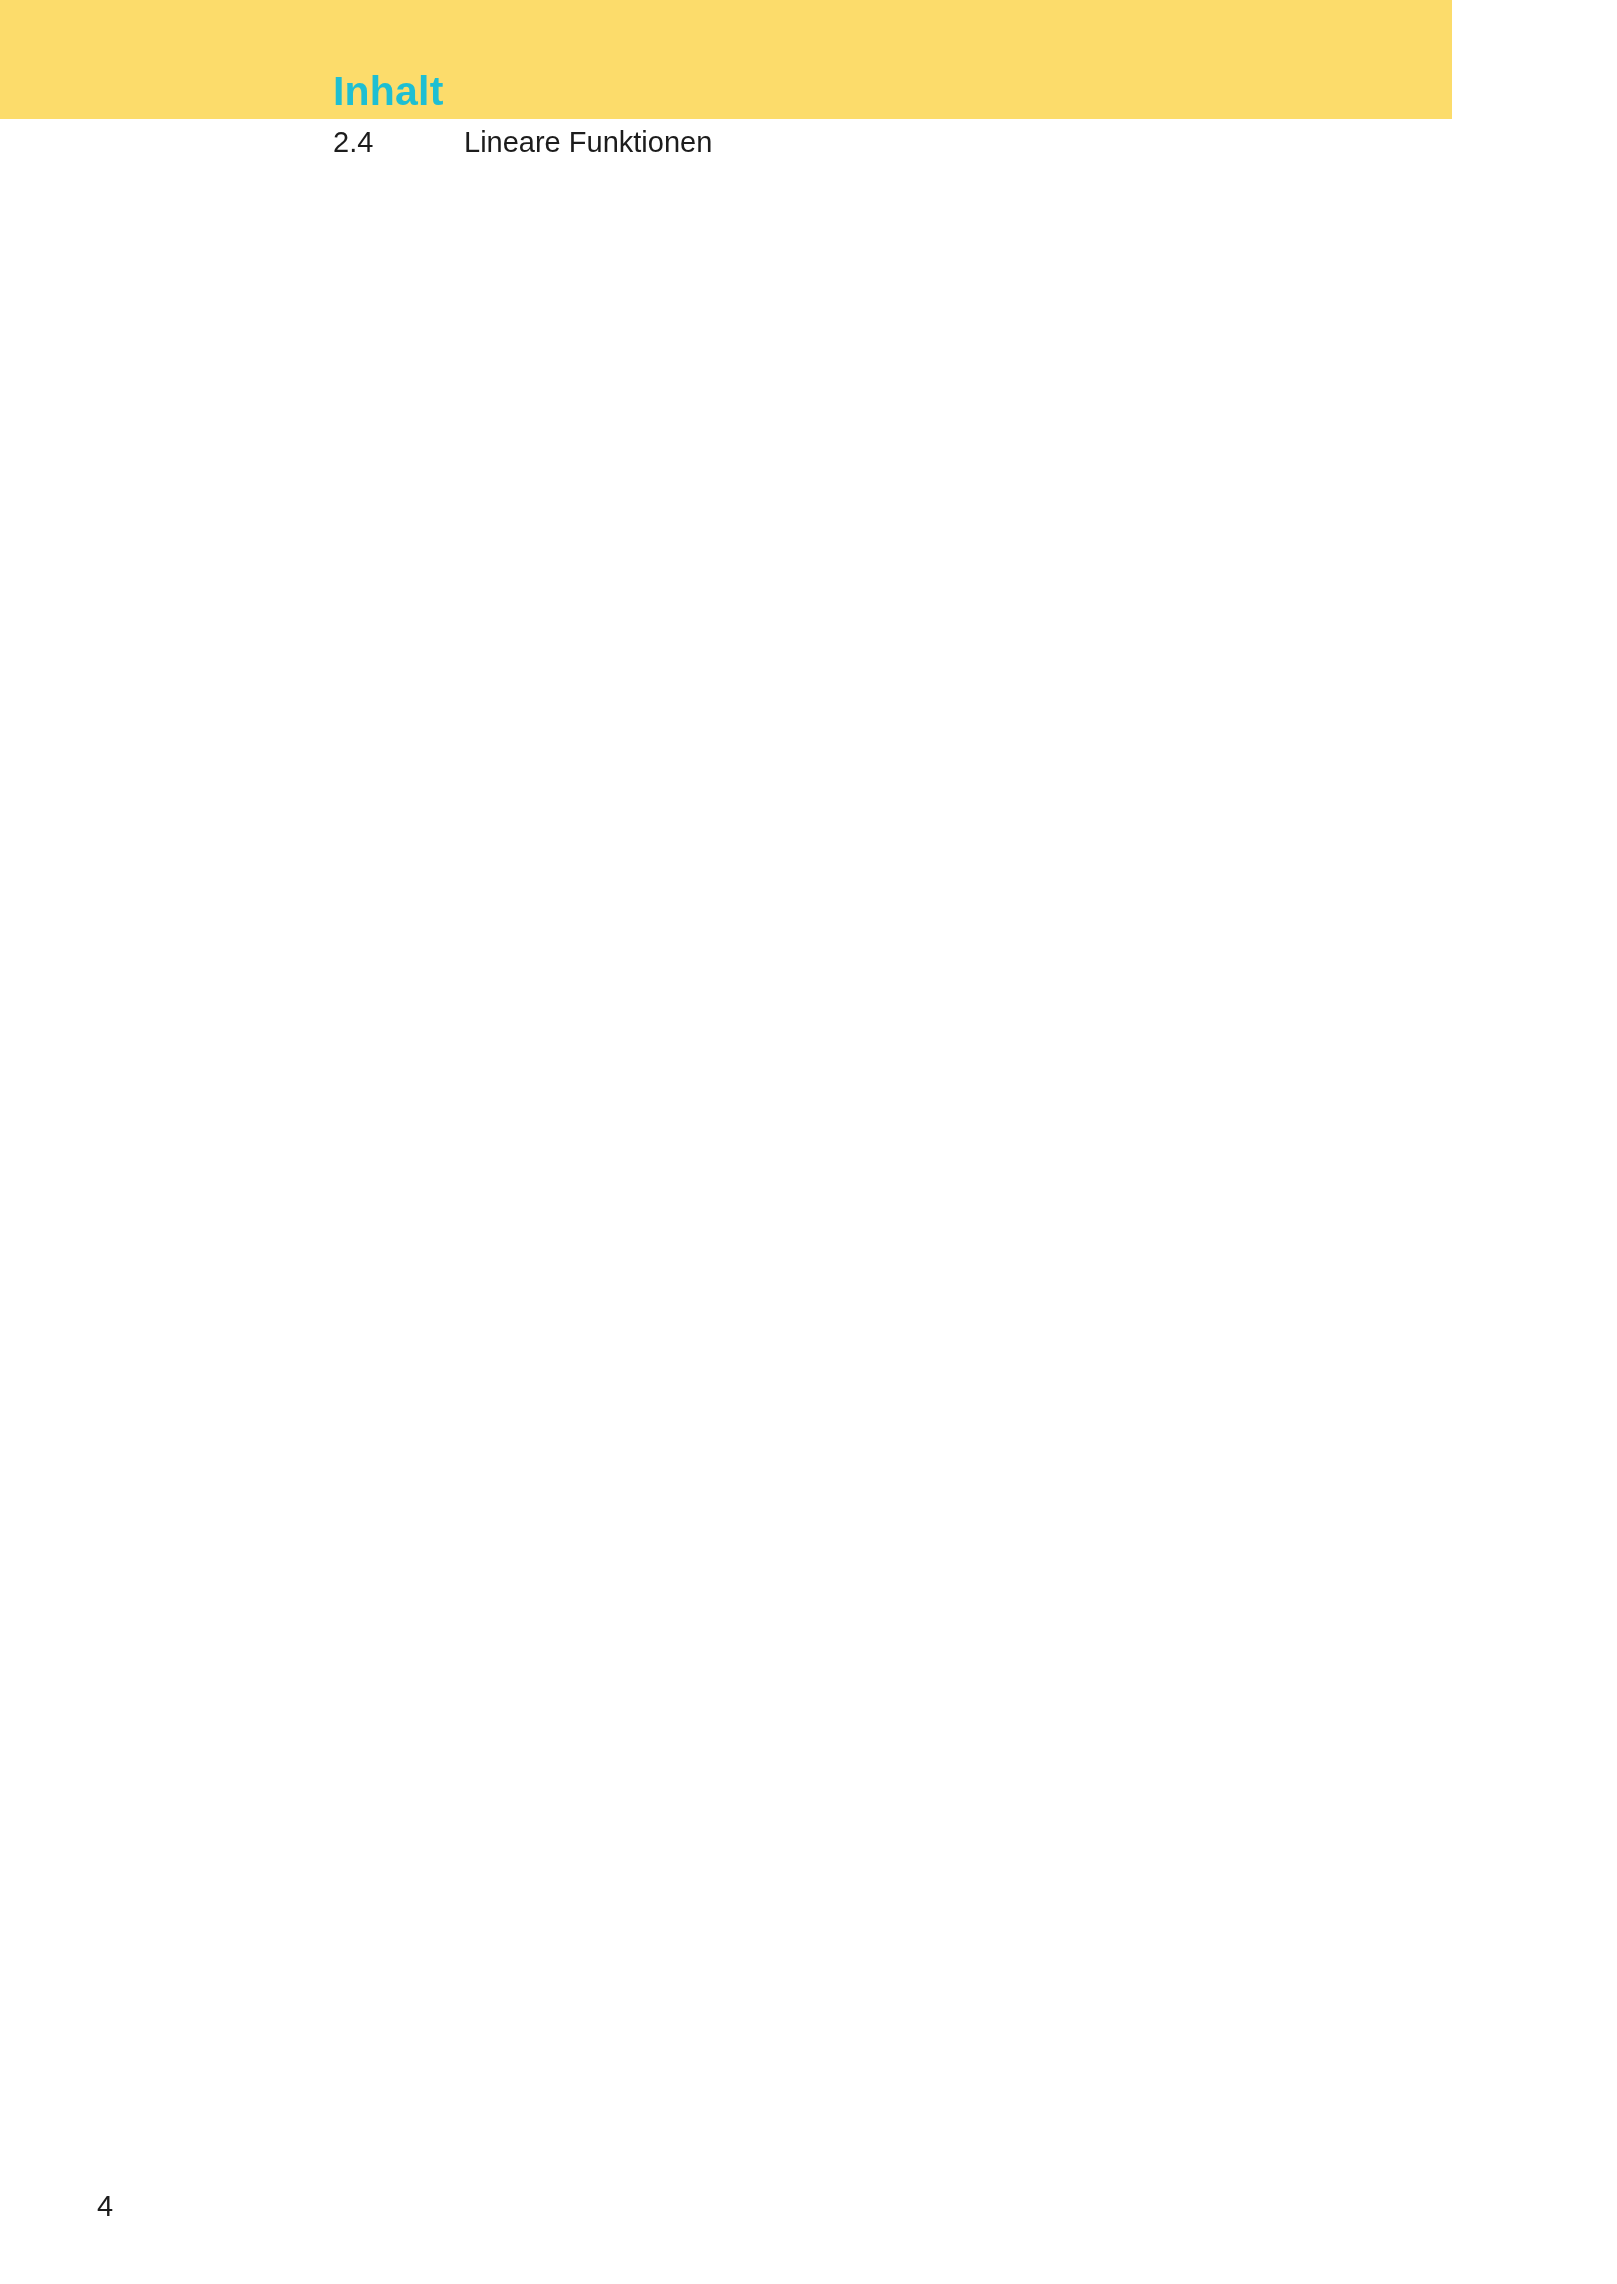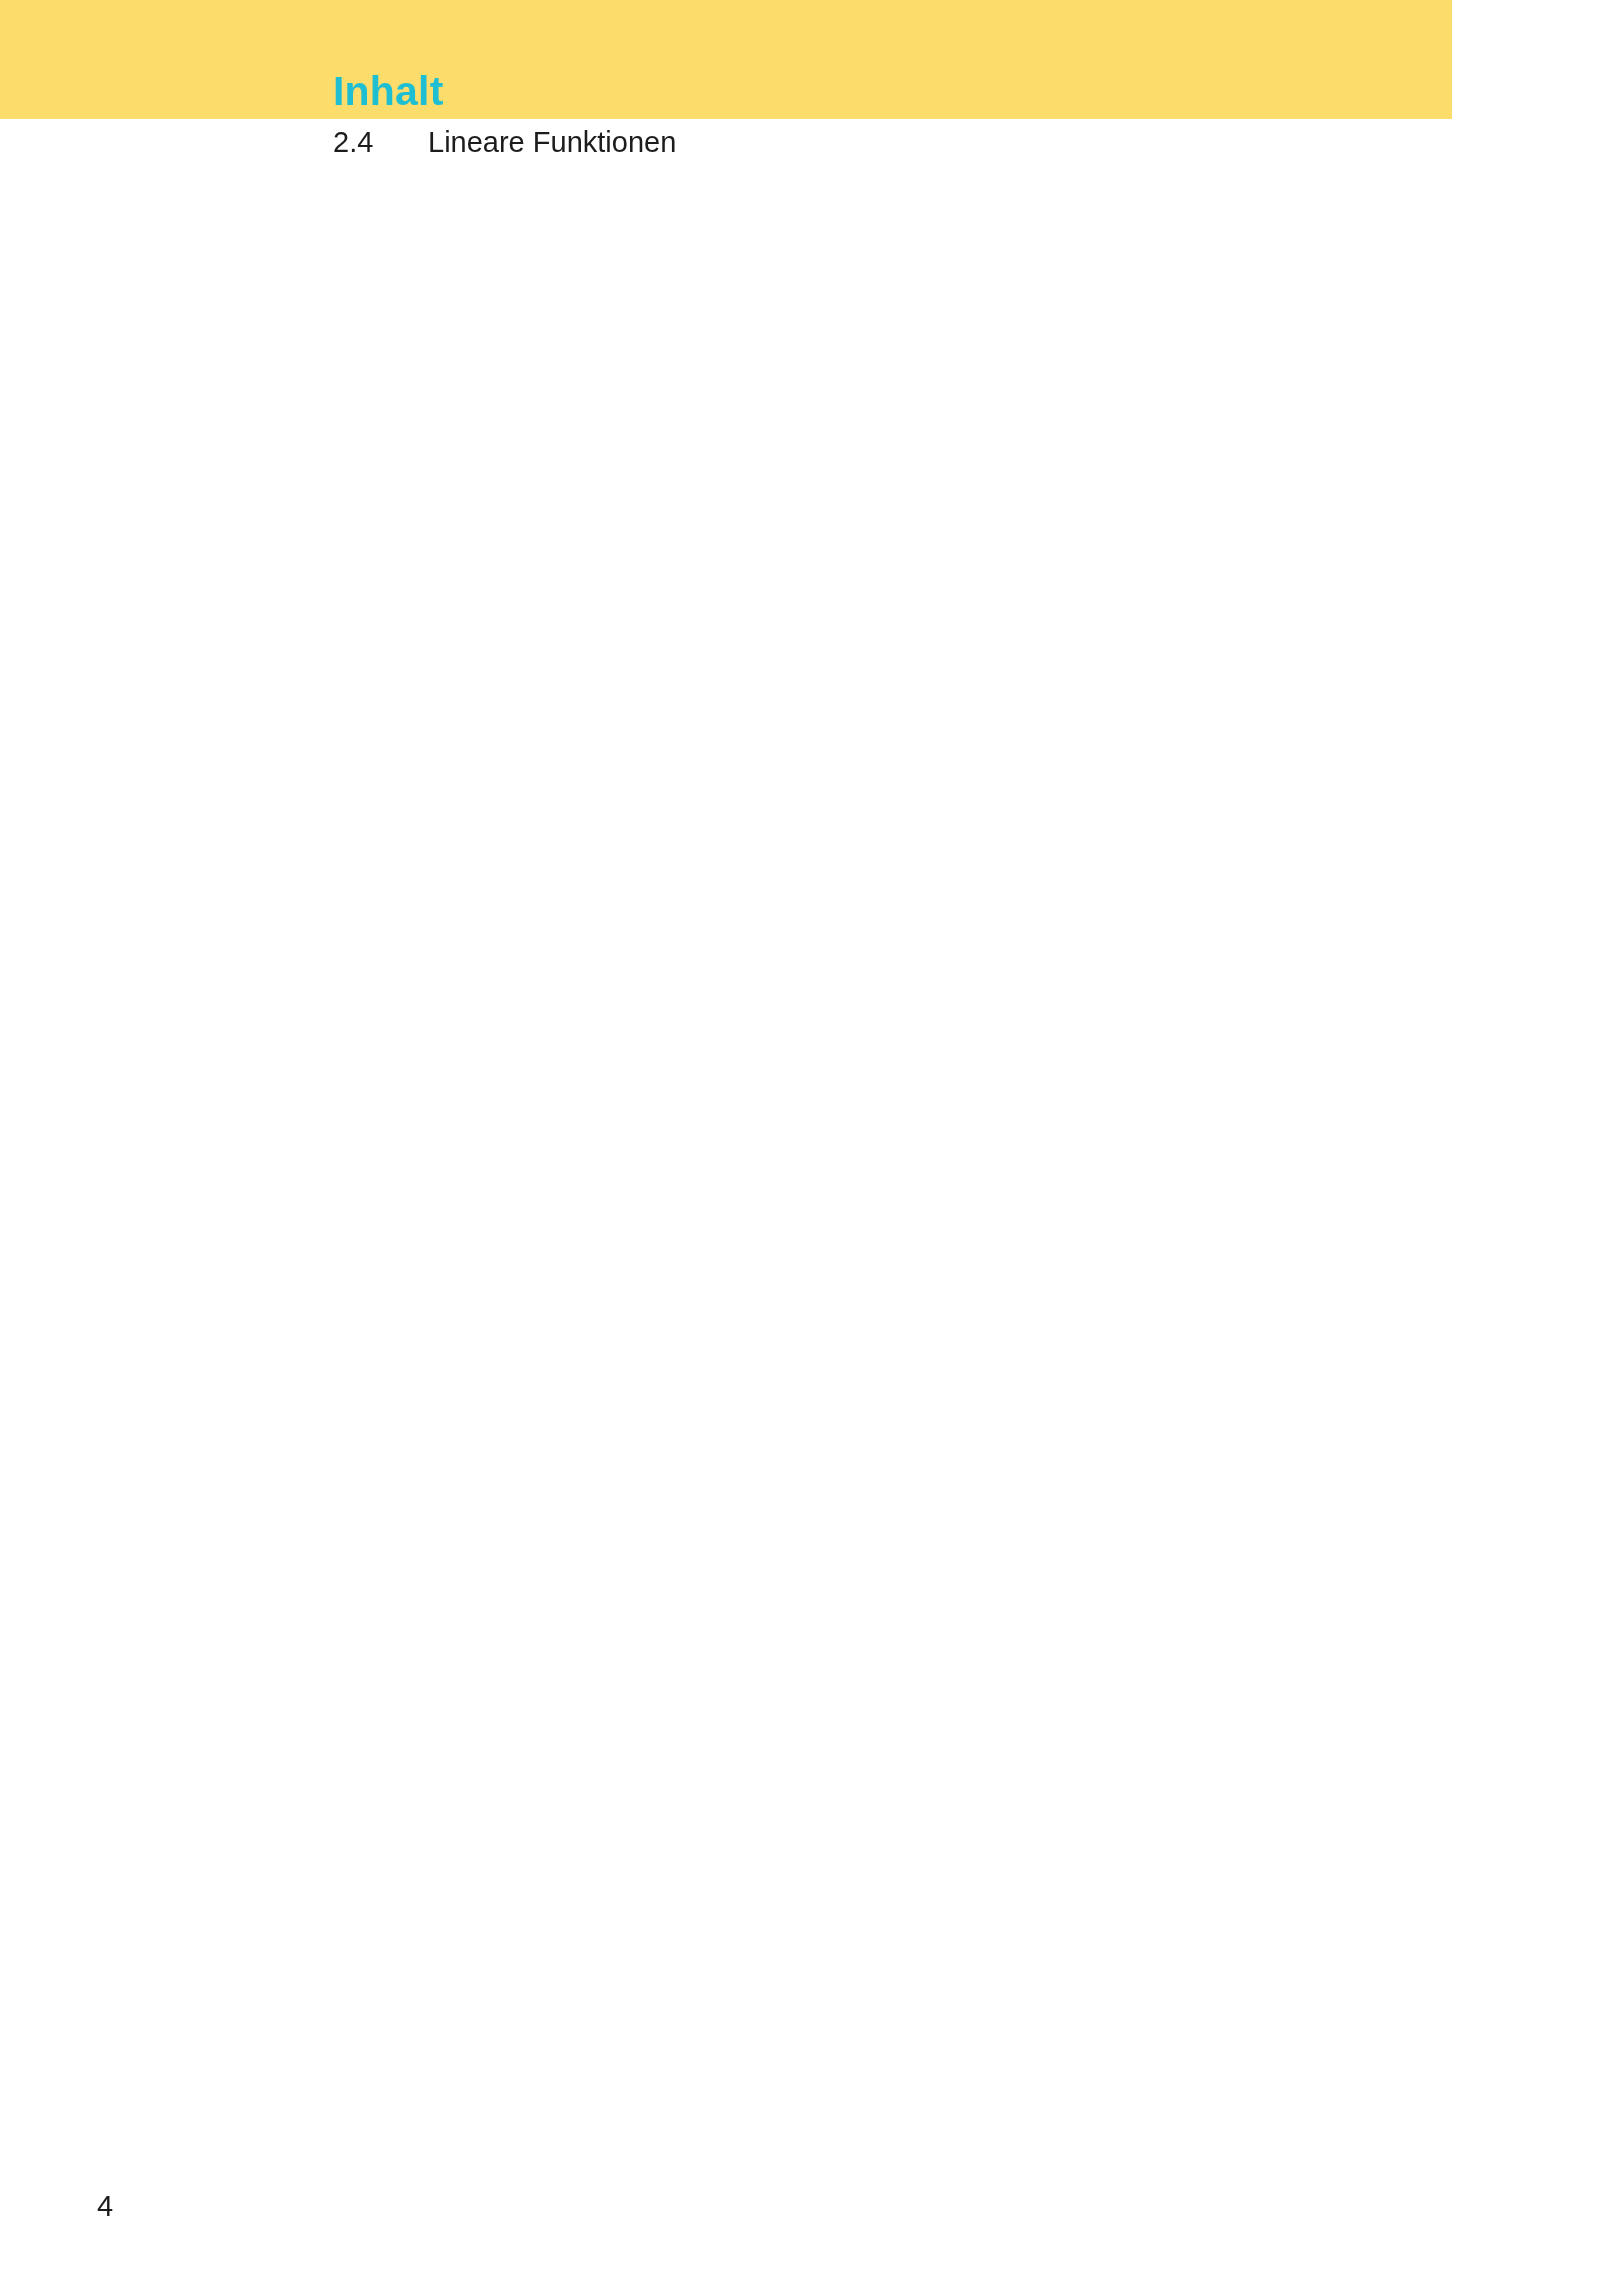--- a/index.html
+++ b/index.html
@@ -61,20 +61,21 @@
     line-height: 46px;
     color: #1C1C1C;
   }
   .entry .num {
     width: 95px;
     flex: 0 0 95px;
   }
   .entry .label {
     flex: 1 1 auto;
     white-space: nowrap;
+    margin-left: 36px;
   }
   .entry .page {
     flex: 0 0 auto;
     text-align: right;
     min-width: 56px;
   }
 
   
   .folio {
     position: absolute;

